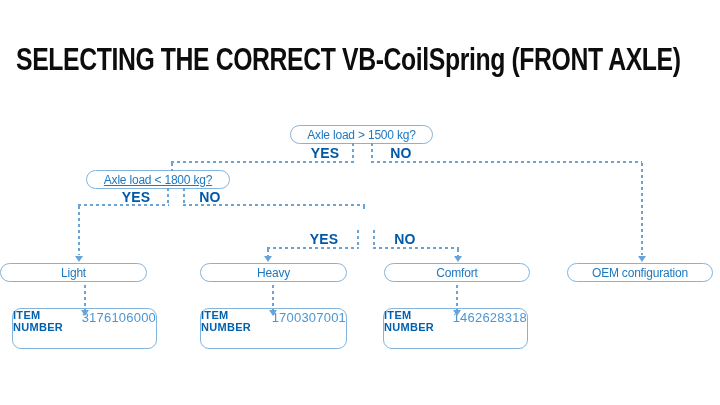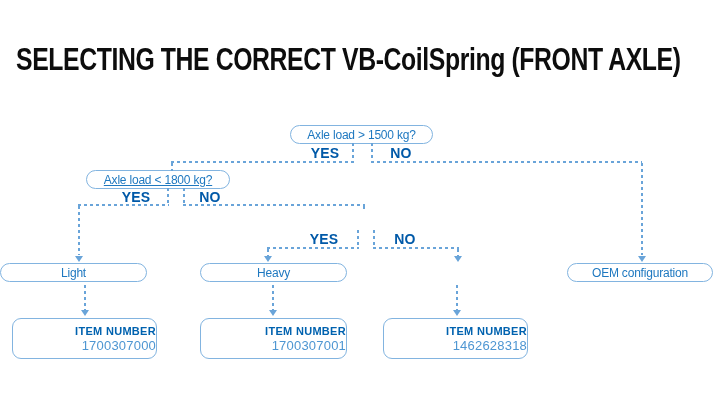--- a/index.html
+++ b/index.html
@@ -31,23 +31,23 @@
   
   .branch{
     position:absolute;width:40px;text-align:center;
     font-size:14px;font-weight:700;color:#0059a8;letter-spacing:0.2px;
   }
   #q1-yes{left:305px;top:145px;} #q1-no{left:381px;top:145px;}
   #q2-yes{left:116px;top:189px;} #q2-no{left:190px;top:189px;}
   #q3-yes{left:304px;top:231px;} #q3-no{left:385px;top:231px;}
   
   .itembox{
-    position:absolute;top:318px;height:41px;box-sizing:border-box;
+    position:absolute;top:308px;height:41px;box-sizing:border-box;
     border:1.5px solid #82b4e0;border-radius:9px;background:#fff;
-    display:flex;flex-direction:column;align-items:flex-end;justify-content:center;
+    display:flex;flex-direction:row;align-items:flex-start;justify-content:center;
   }
   #item1{left:12px;width:145px;}
   #item2{left:200px;width:147px;}
   #item3{left:383px;width:145px;}
   .item-heading{font-size:11px;font-weight:700;color:#0062af;letter-spacing:0.3px;}
   .item-number{font-size:13px;color:#4e96d2;margin-top:1px;letter-spacing:0.2px;}
   
   .dash-h{
     position:absolute;height:2px;
     background-image:repeating-linear-gradient(90deg,#69a4d9 0 3px,transparent 3px 6px);
@@ -82,27 +82,30 @@
   <div class="branch" id="q2-no">NO</div>
   <div class="branch" id="q3-yes">YES</div>
   <div class="branch" id="q3-no">NO</div>
 
   <div class="pill" id="r-light">
     <span>Light</span>
   </div>
   <div class="pill" id="r-heavy">
     <span>Heavy</span>
   </div>
+  <div class="pill" id="r-comfort">
+    <span>Comfort</span>
+  </div>
   <div class="pill" id="r-oem">
     <span>OEM configuration</span>
   </div>
 
   <div class="itembox" id="item1">
     <div class="item-heading">ITEM NUMBER</div>
-    <div class="item-number">1700307000</div>
+    <div class="item-number">3176106000</div>
   </div>
   <div class="itembox" id="item2">
     <div class="item-heading">ITEM NUMBER</div>
     <div class="item-number">1700307001</div>
   </div>
   <div class="itembox" id="item3">
     <div class="item-heading">ITEM NUMBER</div>
     <div class="item-number">1462628318</div>
   </div>
 

